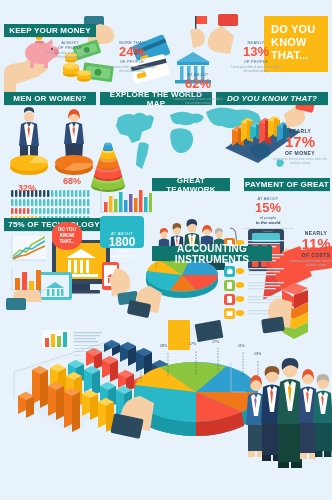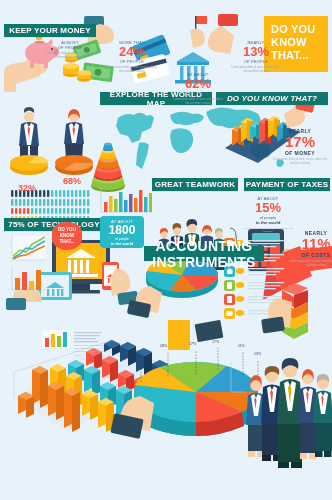--- a/index.html
+++ b/index.html
@@ -709,32 +709,33 @@
 
       <g>
         <line x1="231" y1="362" x2="231" y2="392" stroke="#b8cfe0" stroke-width=".6"></line>
         <line x1="231" y1="392" x2="246" y2="392" stroke="#b8cfe0" stroke-width=".6"></line>
       </g>
     </g>
   </svg>
 
   <div class="banner" style="left:4px; top:24px; width:92px; height:13px;">KEEP YOUR MONEY</div>
 
+  <div class="banner" style="left:4px; top:92px; width:92px; height:13px;">MEN OR WOMEN?</div>
 
   <div class="banner" style="left:100px; top:92px; width:112px; height:13px;">EXPLORE THE WORLD MAP</div>
 
   <div class="banner" style="left:216px; top:92px; width:112px; height:13px;font-style:italic;">DO YOU KNOW THAT?</div>
 
   <div class="banner" style="left:4px; top:218px; width:100px; height:13px;">75% OF TECHNOLOGY</div>
 
-  <div class="banner" style="left:152px; top:178px; width:86px; height:13px;">GREAT TEAMWORK</div>
-
-  <div class="banner" style="left:244px; top:178px; width:86px; height:13px;">PAYMENT OF TAXES</div>
-
-  <div class="banner" style="left:144px; top:246px; width:120px; height:15px; font-size:14px;">ACCOUNTING INSTRUMENTS</div>
+  <div class="banner" style="left:152px; top:178px; width:78px; height:13px;">GREAT TEAMWORK</div>
+
+  <div class="banner" style="left:244px; top:178px; width:86px; height:13px;">PAYMENT OF GREAT</div>
+
+  <div class="banner" style="left:152px; top:246px; width:120px; height:15px; font-size:10px;">ACCOUNTING INSTRUMENTS</div>
 
   <div class="dyk-box" style="left:264px; top:16px; width:64px; height:56px;">
     <div>DO YOU</div>
     <div>KNOW</div>
     <div>THAT...</div>
   </div>
 
   <div class="stat" style="left:44px; top:40px;">
     <div class="pre">ALMOST</div>
     <div class="suf">OF PEOPLE</div>
@@ -786,21 +787,21 @@
     <div style="font-size:4.4px; color:#35495e; font-weight:bold;">in the world</div>
     <div class="tiny" style="margin-top:2px;">Lorem ipsum dolor sit amet, consec adipisi elitr sed diam</div>
   </div>
 
   <div style="position:absolute; left:52px; top:222px; width:30px; height:28px; background:#f9533f; border-radius:50%/40%; color:#fff; font-size:4.6px; font-weight:bold; line-height:1.35; display:flex; flex-direction:column; align-items:center; justify-content:center; text-align:center;">
     <div>DO YOU</div>
     <div>KNOW</div>
     <div>THAT...</div>
   </div>
 
-  <div style="position:absolute; left:100px; top:216px; width:44px; height:32px; background:#28b8c8; border-radius:4px; color:#fff; text-align:center; padding-top:3px;">
+  <div style="position:absolute; left:100px; top:216px; width:44px; height:32px; background:#28b8c8; border-radius:4px; color:#fff; text-align:center; padding-top:15px;">
     <div style="font-size:4px; letter-spacing:.3px;">AT ABOUT</div>
     <div style="font-size:12px; font-weight:bold; line-height:1.1;">1800</div>
     <div style="font-size:3.4px;">of people</div>
     <div style="font-size:4px; font-weight:bold;">in the world</div>
   </div>
 
 
   <div class="tiny" style="position:absolute; left:74px; top:344px; width:30px; font-size:2px;">Sample describe and description. Lorem ipsum dolor sit amet consectetur adipiscing elit sed do eiusmod</div>
 
   <div style="position:absolute; left:133px; top:350px; font-size:3.6px; color:#35495e;">12%</div>

